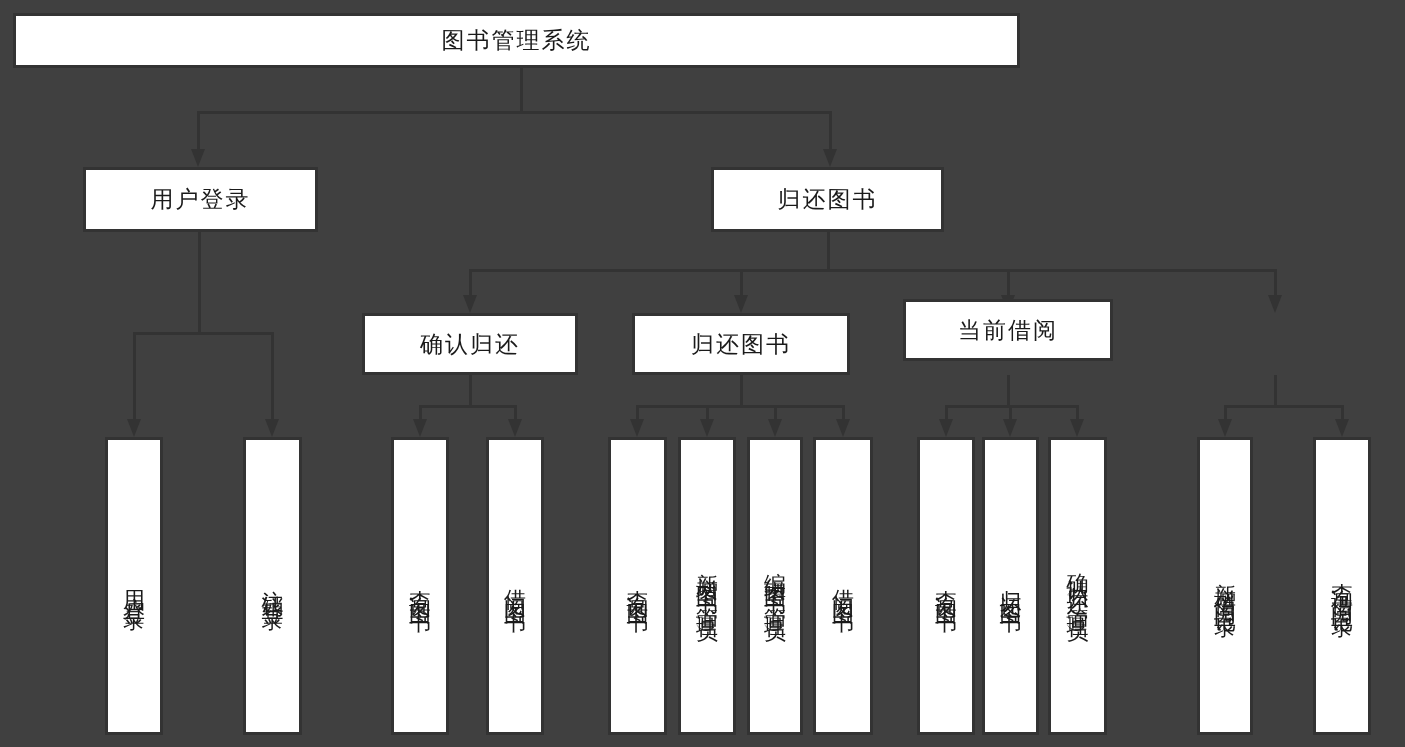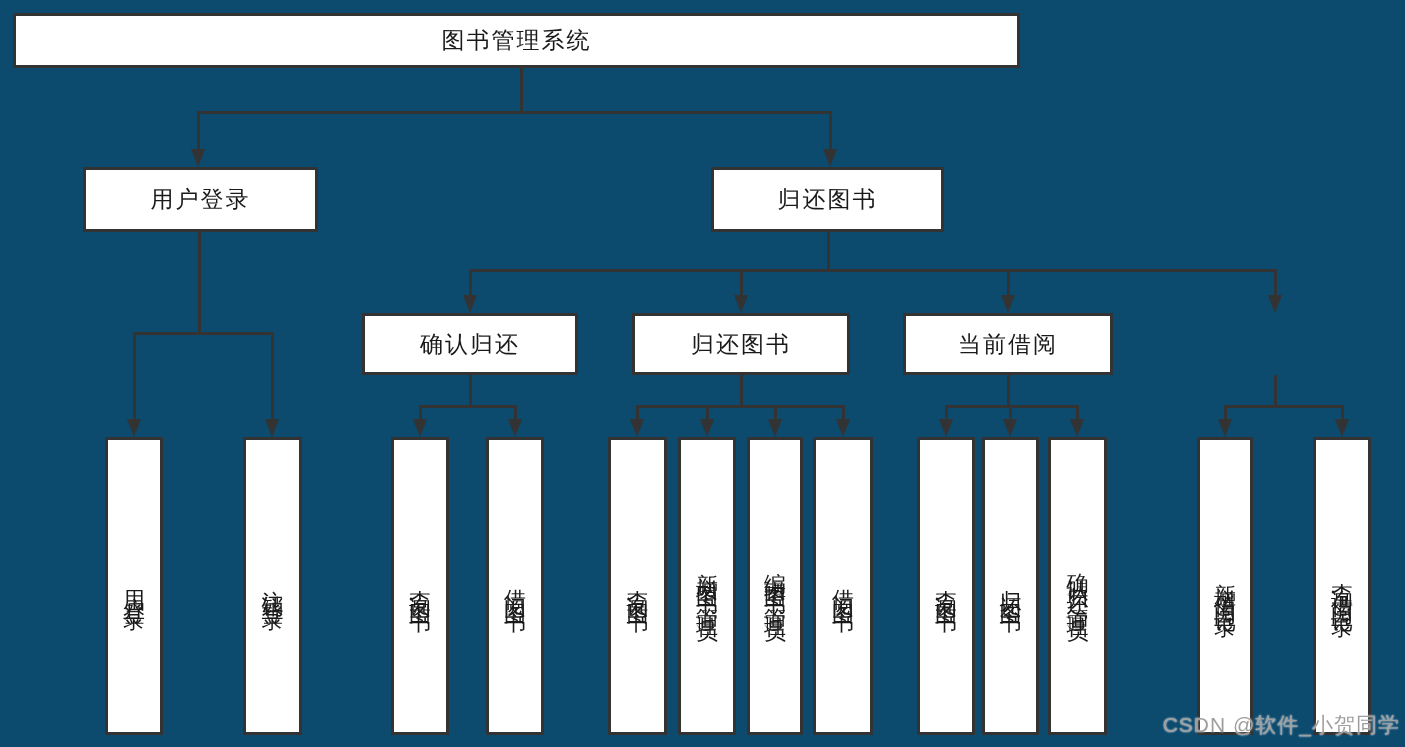--- a/index.html
+++ b/index.html
@@ -1,18 +1,18 @@
 <!DOCTYPE html>
 <html><head>
 <meta charset="utf-8">
 <style>
   html,body { margin:0; padding:0; background:#ffffff; }
   body { font-family:"Liberation Sans","DejaVu Sans",sans-serif; }
   .canvas {
-    position:relative; width:1405px; height:747px; background:#0c4a6e;
+    position:relative; width:1405px; height:747px; background:#404040;
     overflow:hidden;
   }
   .hbox {
     position:absolute; background:#ffffff; border:3px solid #333333;
     box-sizing:border-box; display:flex; align-items:center; justify-content:center;
     font-size:23px; color:#1a1a1a; letter-spacing:2px; white-space:nowrap;
   }
   .vbox {
     position:absolute; top:437px; height:298px; background:#ffffff;
     border:3px solid #333333; box-sizing:border-box;
@@ -98,35 +98,34 @@
   <div class="ln vline" style="left:1341px;top:405px;height:16px"></div>
   <div class="ah" style="left:1335px;top:419px"></div>
 
   <div class="hbox" style="left:13px;top:13px;width:1007px;height:55px">图书管理系统</div>
 
   <div class="hbox" style="left:83px;top:167px;width:235px;height:65px">用户登录</div>
   <div class="hbox" style="left:711px;top:167px;width:233px;height:65px">归还图书</div>
 
   <div class="hbox" style="left:362px;top:313px;width:216px;height:62px">确认归还</div>
   <div class="hbox" style="left:632px;top:313px;width:218px;height:62px">归还图书</div>
-  <div class="hbox" style="left:903px;top:313px;width:210px;height:62px">当前借阅</div>
+  <div class="hbox" style="left:903px;top:299px;width:210px;height:62px">当前借阅</div>
 
   <div class="vbox" style="left:105px;width:58px">用户登录</div>
   <div class="vbox" style="left:243px;width:59px">注销登录</div>
 
   <div class="vbox" style="left:391px;width:58px">查询图书</div>
   <div class="vbox" style="left:486px;width:58px">借阅图书</div>
 
   <div class="vbox" style="left:608px;width:59px">查询图书</div>
   <div class="vbox" style="left:678px;width:58px">新增图书（管理员）</div>
   <div class="vbox" style="left:747px;width:56px">编辑图书（管理员）</div>
   <div class="vbox" style="left:813px;width:60px">借阅图书</div>
 
   <div class="vbox" style="left:917px;width:58px">查询图书</div>
   <div class="vbox" style="left:982px;width:57px">归还图书</div>
   <div class="vbox" style="left:1048px;width:59px">确认归还（管理员）</div>
 
   <div class="vbox" style="left:1197px;width:56px">新增借阅记录</div>
   <div class="vbox" style="left:1313px;width:58px">查询借阅记录</div>
 
-  <div class="watermark">CSDN @软件_小贺同学</div>
 
 </div>
 
 </body></html>

